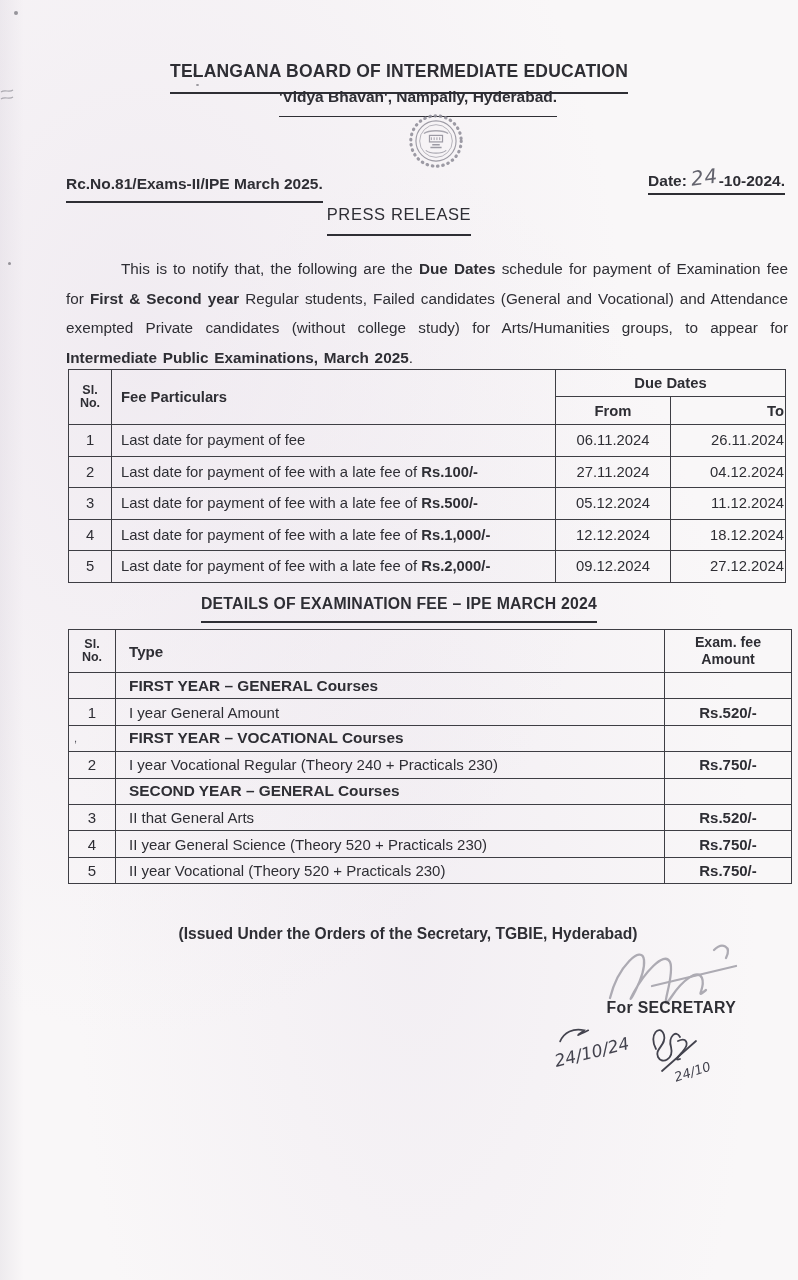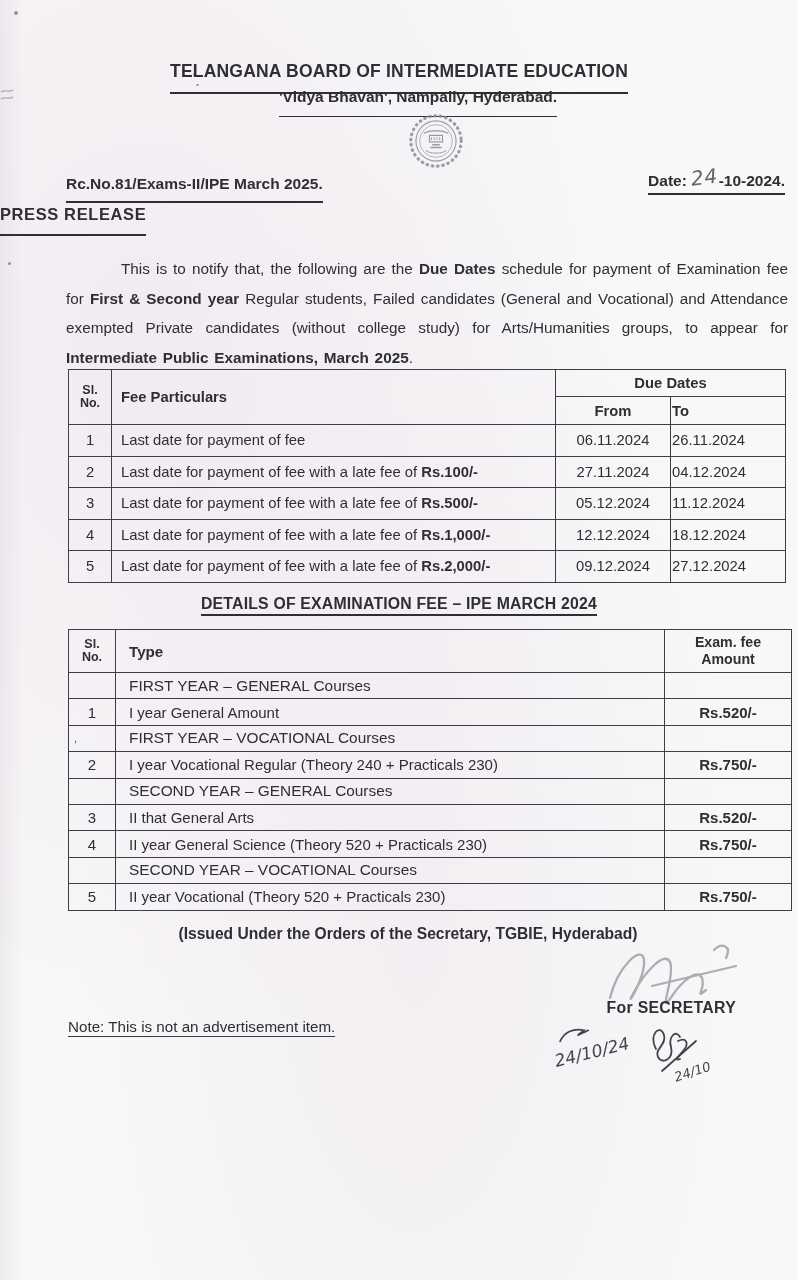--- a/index.html
+++ b/index.html
@@ -39,62 +39,62 @@
   .ref-row{position:absolute;top:167px;left:0;width:100%;font-size:15.5px;font-weight:700;}
   .ref-no{position:absolute;left:66px;top:0;border-bottom:2px solid #2e2e34;padding-bottom:8px;margin-top:8px;}
   .date-line{position:absolute;right:13px;top:0;border-bottom:2px solid #2e2e34;padding-bottom:2px;}
   .hw-day{
     display:inline-block;font-weight:400;font-style:italic;color:#63636d;
     font-size:20px;transform:rotate(-7deg) translateY(-2px);letter-spacing:1px;
     font-family:"DejaVu Sans",sans-serif;
   }
 
   .press-release{
-    position:absolute;top:205px;left:0;width:100%;
-    font-size:16.5px;font-weight:700;letter-spacing:.6px;
+    position:absolute;top:205px;left:0;width:100%;text-align:center;
+    font-size:16.5px;font-weight:400;letter-spacing:.6px;
   }
 
   
   .intro{
     position:absolute;top:239px;left:66px;width:722px;
     font-size:15.3px;line-height:29.6px;text-align:justify;text-indent:55px;
     word-spacing:1.5px;
   }
 
   
   table{border-collapse:collapse;table-layout:fixed;}
   td,th{border:1.6px solid #3e3e44;overflow:hidden;}
 
   .tbl-due{position:absolute;top:369px;left:68px;width:718px;font-size:14.8px;}
   .tbl-due .c-sl{width:40px;text-align:center;}
   .tbl-due .c-part{width:433px;text-align:left;padding-left:9px;}
   .tbl-due .c-from{width:123px;text-align:center;}
-  .tbl-due .c-to{width:122px;text-align:left;}
+  .tbl-due .c-to{width:122px;text-align:right;}
   .tbl-due thead th{font-weight:700;}
   .tbl-due thead .h-sl{font-size:12.5px;line-height:13px;}
   .tbl-due thead .h-dd{height:24px;}
   .tbl-due thead .h-ft{height:25px;}
   .tbl-due tbody tr{height:31.5px;}
 
   .sec-head{
     position:absolute;top:595px;left:0;width:100%;text-align:center;
     font-size:15.8px;font-weight:700;letter-spacing:.2px;
   }
-  .sec-head span{display:inline-block;border-bottom:2px solid #2e2e34;padding-bottom:1px;}
+  .sec-head span{display:inline-block;border-bottom:2px solid #2e2e34;padding-bottom:8px;}
 
   .tbl-fee{position:absolute;top:629px;left:68px;width:724px;font-size:15px;}
   .tbl-fee .c-sl{width:44px;text-align:center;}
   .tbl-fee .c-type{width:556px;text-align:left;padding-left:13px;}
   .tbl-fee .c-amt{width:124px;text-align:center;font-weight:700;margin-left:12px;}
   .tbl-fee thead th{font-weight:700;height:40px;}
   .tbl-fee thead .h-sl{font-size:12.5px;line-height:13px;}
   .tbl-fee thead .h-type{text-align:left;padding-left:13px;font-size:15.2px;}
   .tbl-fee thead .h-amt{font-size:14.2px;line-height:17px;}
   .tbl-fee tbody tr{height:26.4px;}
-  .tbl-fee tbody td.sec{font-weight:400;font-size:15.4px;}
+  .tbl-fee tbody td.sec{font-weight:700;font-size:15.4px;}
   .tbl-fee tbody td.mark{font-size:11px;color:#55555e;text-align:left;padding-left:5px;}
 
   .issued{
     position:absolute;top:925px;left:9px;width:100%;text-align:center;
     font-size:15.6px;font-weight:700;
   }
   .signature{position:absolute;top:936px;left:598px;width:150px;height:100px;}
   .for-secretary{
     position:absolute;top:999px;right:62px;
     font-size:15.8px;font-weight:700;letter-spacing:.3px;
@@ -246,45 +246,39 @@
           <td class="c-sl">3</td>
           <td class="c-type">II that General Arts</td>
           <td class="c-amt">Rs.520/-</td>
         </tr>
         <tr>
           <td class="c-sl">4</td>
           <td class="c-type">II year General Science (Theory 520 + Practicals 230)</td>
           <td class="c-amt">Rs.750/-</td>
         </tr>
         <tr>
-          <td class="c-sl"></td>
-          <td class="c-type sec">SECOND YEAR – VOCATIONAL Courses</td>
-          <td class="c-amt"></td>
-        </tr>
-        <tr>
           <td class="c-sl">5</td>
           <td class="c-type">II year Vocational (Theory 520 + Practicals 230)</td>
           <td class="c-amt">Rs.750/-</td>
         </tr>
       </tbody>
   </table>
 
   <div class="issued">(Issued Under the Orders of the Secretary, TGBIE, Hyderabad)</div>
 
   <svg class="signature" viewBox="0 0 150 100">
     <g fill="none" stroke="#9b99a3" stroke-width="2.3" stroke-linecap="round" opacity="0.8">
       <path d="M12,62 C20,30 44,8 46,24 C48,42 24,78 36,56 C46,38 66,14 72,26 C78,40 58,84 74,60 C84,45 100,32 104,42 C108,52 96,64 108,54"></path>
       <path d="M54,50 C80,44 112,36 138,30"></path>
       <path d="M116,14 C124,6 134,10 128,22"></path>
     </g>
   </svg>
 
   <div class="for-secretary">For SECRETARY</div>
 
-  <div class="note">Note: This is not an advertisement item.</div>
 
   <svg class="handwriting" viewBox="0 0 180 70">
     <g transform="rotate(-14 30 40)" fill="#43434e">
       <path d="M14,22 C20,14 30,12 40,17 C34,20 26,22 44,18" fill="none" stroke="#43434e" stroke-width="1.7" stroke-linecap="round"></path>
       <text x="4" y="46" font-size="17" font-style="italic" font-family="DejaVu Sans, sans-serif">24/10/24</text>
     </g>
     <g fill="none" stroke="#43434e" stroke-width="1.8" stroke-linecap="round">
       <path d="M106,34 C98,20 110,8 114,20 C117,30 104,34 108,42 C112,50 124,44 121,32 C118,22 126,14 130,22"></path>
       <path d="M128,26 C136,22 140,28 133,36 C128,42 124,46 130,44"></path>
       <path d="M112,56 L146,26"></path>

